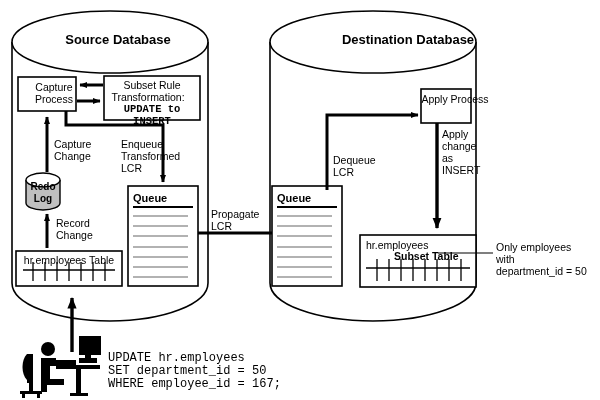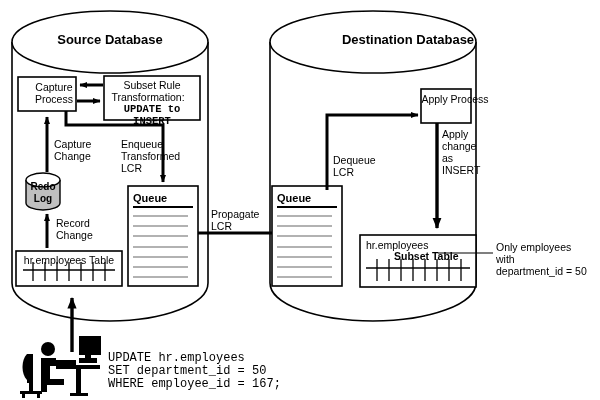--- a/index.html
+++ b/index.html
@@ -171,21 +171,21 @@
       <rect x="76" y="369" width="5" height="27"></rect>
       <rect x="70" y="393" width="18" height="3"></rect>
 
       <rect x="79" y="358" width="18" height="5"></rect>
       <rect x="85" y="354" width="6" height="5"></rect>
 
       <rect x="79" y="336" width="22" height="19"></rect>
     </g>
   </svg>
 
-  <div class="lbl" style="left:12px; top:34px; width:196px; text-align:center; font-weight:bold; font-size:13px;">Source Database</div>
+  <div class="lbl" style="left:12px; top:34px; width:196px; text-align:center; font-weight:bold; font-size:13px;padding-left:8px;">Source Database</div>
 
   <div class="lbl" style="left:270px; top:34px; width:206px; text-align:center; font-weight:bold; font-size:13px;padding-left:35px;">Destination Database</div>
 
   <div class="boxlabel" style="left:18px; top:81px; width:72px;">Capture
 Process</div>
 
   <div class="boxlabel" style="left:104px; top:79px; width:96px;">Subset Rule</div>
   <div class="boxlabel" style="left:104px; top:91px; width:88px;">Transformation:</div>
   <div class="boxlabel mono" style="left:104px; top:103px; width:96px; text-align:center; font-weight:bold;">UPDATE to INSERT</div>
 

